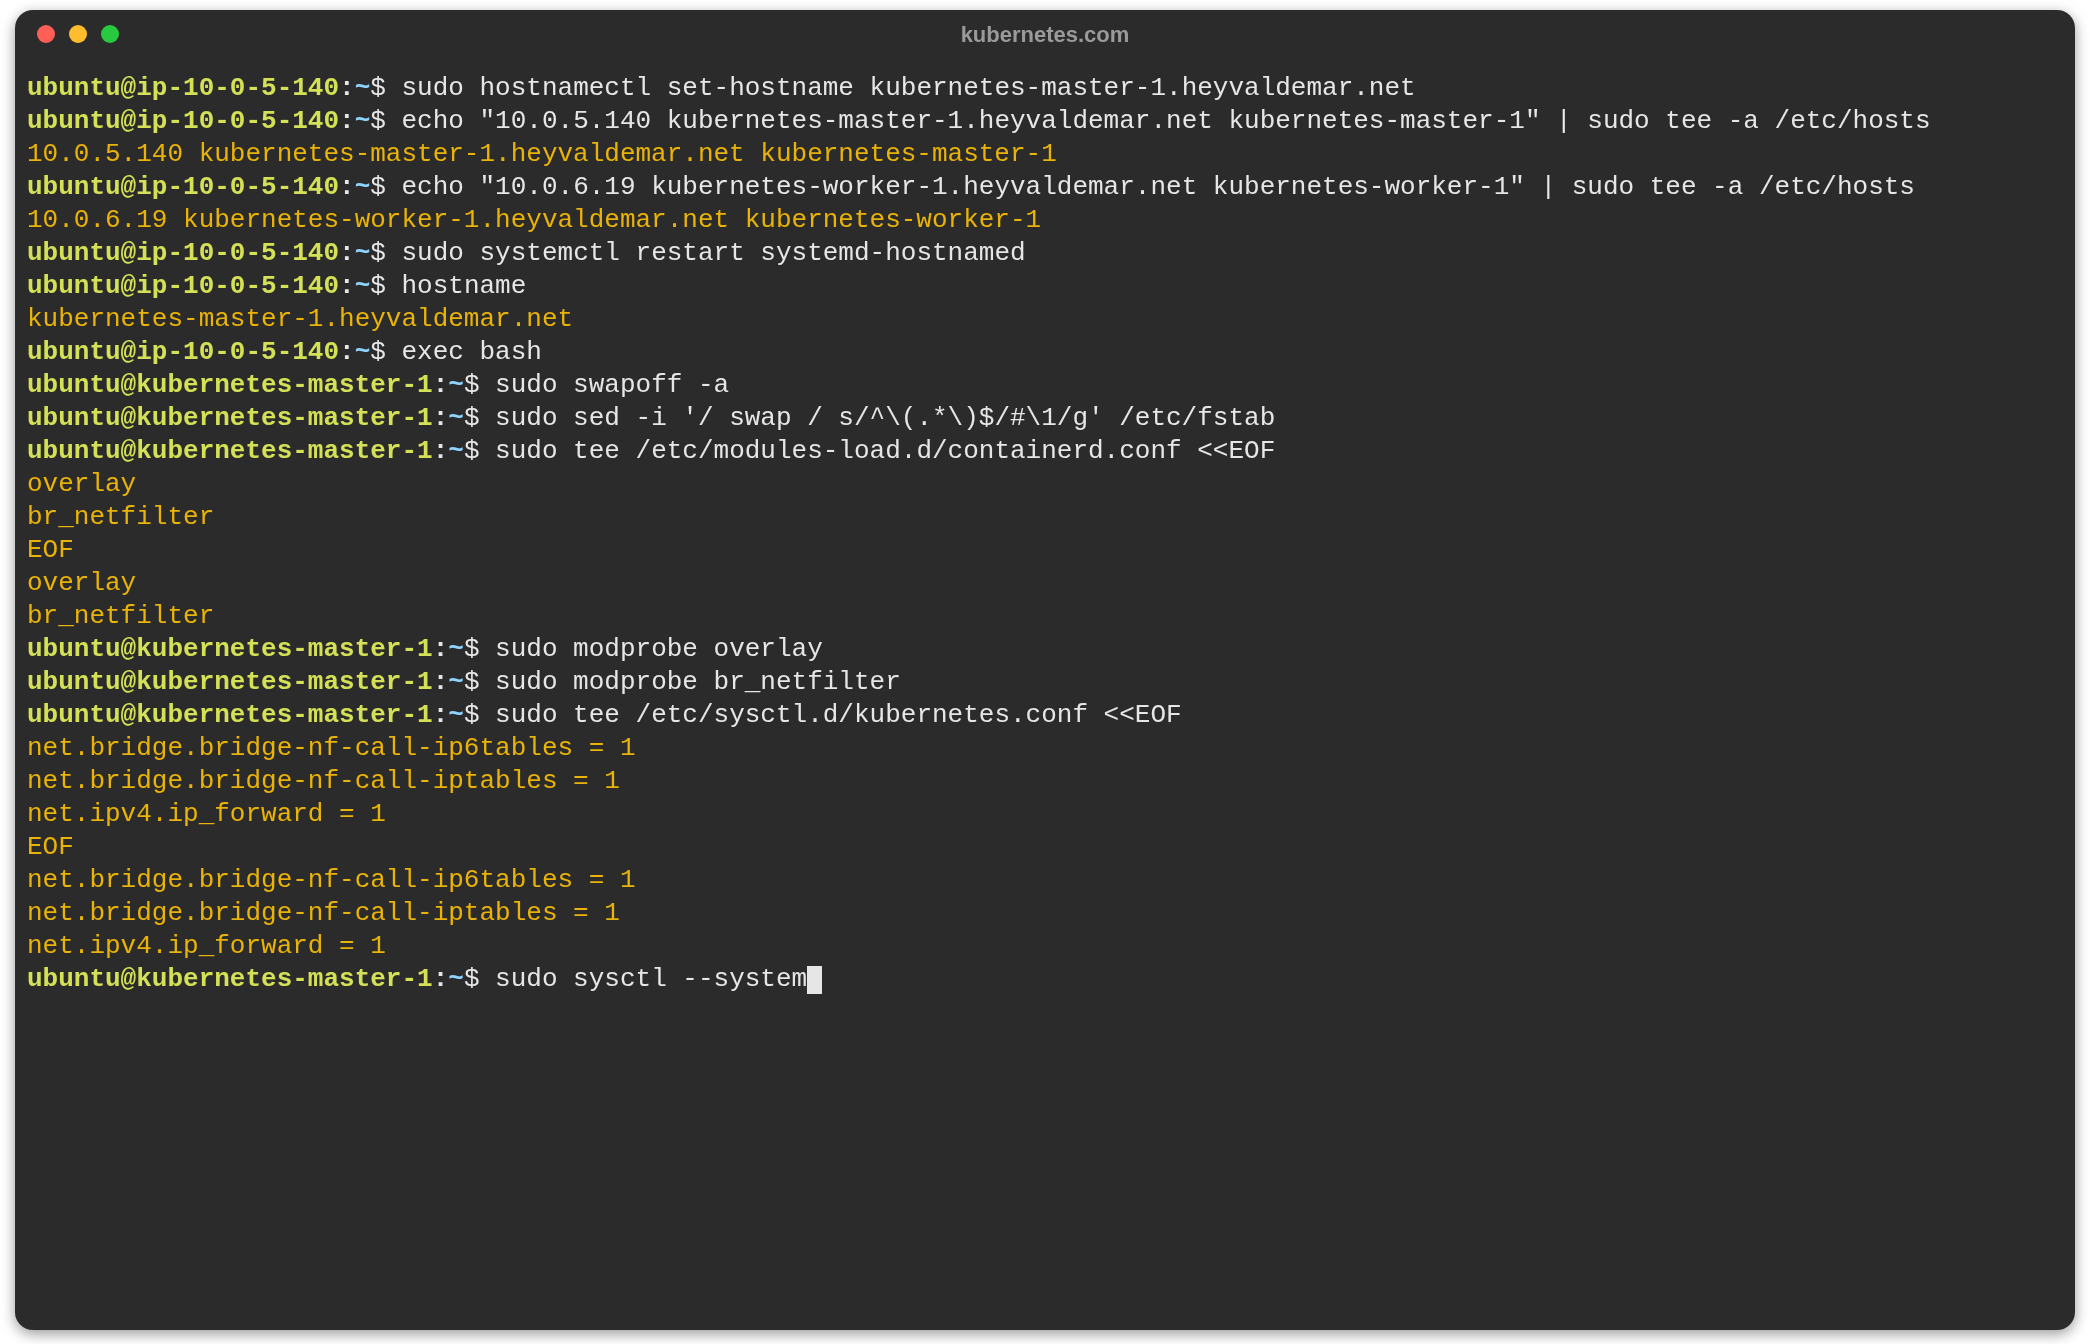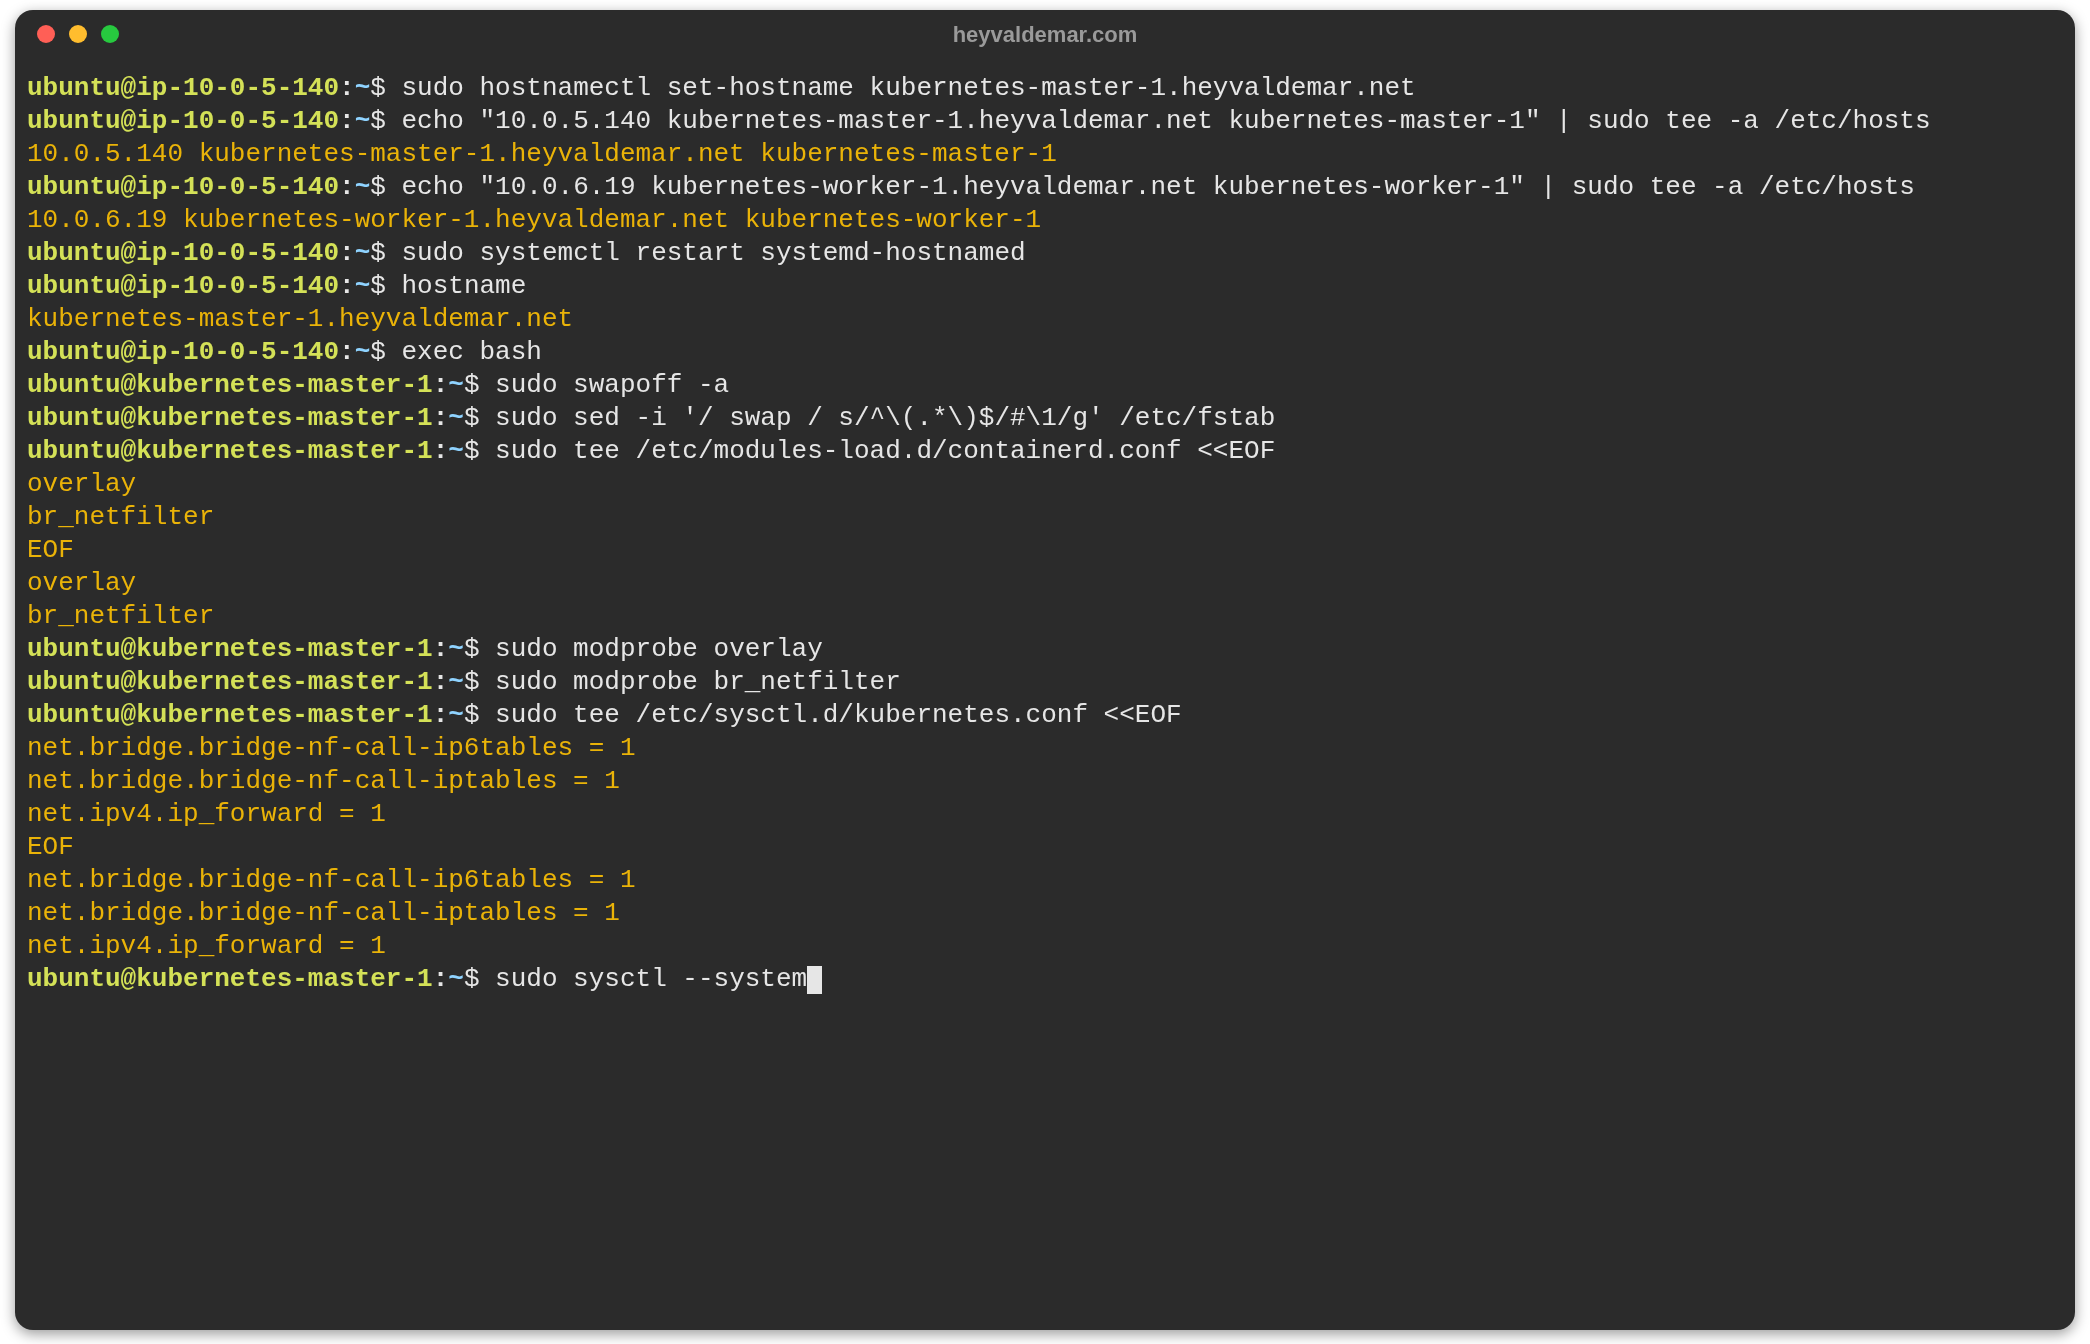--- a/index.html
+++ b/index.html
@@ -76,16 +76,16 @@
 </head>
 <body>
 
 <div class="window">
   <div class="titlebar">
     <div class="traffic-lights">
       <div class="tl red"></div>
       <div class="tl yellow"></div>
       <div class="tl green"></div>
     </div>
-    <div class="title">heyvaldemar.com</div>
+    <div class="title">kubernetes.com</div>
   </div>
   <div class="terminal-body" id="terminal-body"><span class="line"><span><span class="userhost">ubuntu@ip-10-0-5-140</span><span class="colon">:</span><span class="path">~</span><span class="dollar">$ </span></span><span class="cmd">sudo hostnamectl set-hostname kubernetes-master-1.heyvaldemar.net</span></span><span class="line"><span><span class="userhost">ubuntu@ip-10-0-5-140</span><span class="colon">:</span><span class="path">~</span><span class="dollar">$ </span></span><span class="cmd">echo "10.0.5.140 kubernetes-master-1.heyvaldemar.net kubernetes-master-1" | sudo tee -a /etc/hosts</span></span><span class="line"><span class="out">10.0.5.140 kubernetes-master-1.heyvaldemar.net kubernetes-master-1</span></span><span class="line"><span><span class="userhost">ubuntu@ip-10-0-5-140</span><span class="colon">:</span><span class="path">~</span><span class="dollar">$ </span></span><span class="cmd">echo "10.0.6.19 kubernetes-worker-1.heyvaldemar.net kubernetes-worker-1" | sudo tee -a /etc/hosts</span></span><span class="line"><span class="out">10.0.6.19 kubernetes-worker-1.heyvaldemar.net kubernetes-worker-1</span></span><span class="line"><span><span class="userhost">ubuntu@ip-10-0-5-140</span><span class="colon">:</span><span class="path">~</span><span class="dollar">$ </span></span><span class="cmd">sudo systemctl restart systemd-hostnamed</span></span><span class="line"><span><span class="userhost">ubuntu@ip-10-0-5-140</span><span class="colon">:</span><span class="path">~</span><span class="dollar">$ </span></span><span class="cmd">hostname</span></span><span class="line"><span class="out">kubernetes-master-1.heyvaldemar.net</span></span><span class="line"><span><span class="userhost">ubuntu@ip-10-0-5-140</span><span class="colon">:</span><span class="path">~</span><span class="dollar">$ </span></span><span class="cmd">exec bash</span></span><span class="line"><span><span class="userhost">ubuntu@kubernetes-master-1</span><span class="colon">:</span><span class="path">~</span><span class="dollar">$ </span></span><span class="cmd">sudo swapoff -a</span></span><span class="line"><span><span class="userhost">ubuntu@kubernetes-master-1</span><span class="colon">:</span><span class="path">~</span><span class="dollar">$ </span></span><span class="cmd">sudo sed -i '/ swap / s/^\(.*\)$/#\1/g' /etc/fstab</span></span><span class="line"><span><span class="userhost">ubuntu@kubernetes-master-1</span><span class="colon">:</span><span class="path">~</span><span class="dollar">$ </span></span><span class="cmd">sudo tee /etc/modules-load.d/containerd.conf &lt;&lt;EOF</span></span><span class="line"><span class="out">overlay</span></span><span class="line"><span class="out">br_netfilter</span></span><span class="line"><span class="out">EOF</span></span><span class="line"><span class="out">overlay</span></span><span class="line"><span class="out">br_netfilter</span></span><span class="line"><span><span class="userhost">ubuntu@kubernetes-master-1</span><span class="colon">:</span><span class="path">~</span><span class="dollar">$ </span></span><span class="cmd">sudo modprobe overlay</span></span><span class="line"><span><span class="userhost">ubuntu@kubernetes-master-1</span><span class="colon">:</span><span class="path">~</span><span class="dollar">$ </span></span><span class="cmd">sudo modprobe br_netfilter</span></span><span class="line"><span><span class="userhost">ubuntu@kubernetes-master-1</span><span class="colon">:</span><span class="path">~</span><span class="dollar">$ </span></span><span class="cmd">sudo tee /etc/sysctl.d/kubernetes.conf &lt;&lt;EOF</span></span><span class="line"><span class="out">net.bridge.bridge-nf-call-ip6tables = 1</span></span><span class="line"><span class="out">net.bridge.bridge-nf-call-iptables = 1</span></span><span class="line"><span class="out">net.ipv4.ip_forward = 1</span></span><span class="line"><span class="out">EOF</span></span><span class="line"><span class="out">net.bridge.bridge-nf-call-ip6tables = 1</span></span><span class="line"><span class="out">net.bridge.bridge-nf-call-iptables = 1</span></span><span class="line"><span class="out">net.ipv4.ip_forward = 1</span></span><span class="line"><span><span class="userhost">ubuntu@kubernetes-master-1</span><span class="colon">:</span><span class="path">~</span><span class="dollar">$ </span></span><span class="cmd">sudo sysctl --system</span><span class="cursor"></span></span></div>
 </div>
 
 </body></html>

